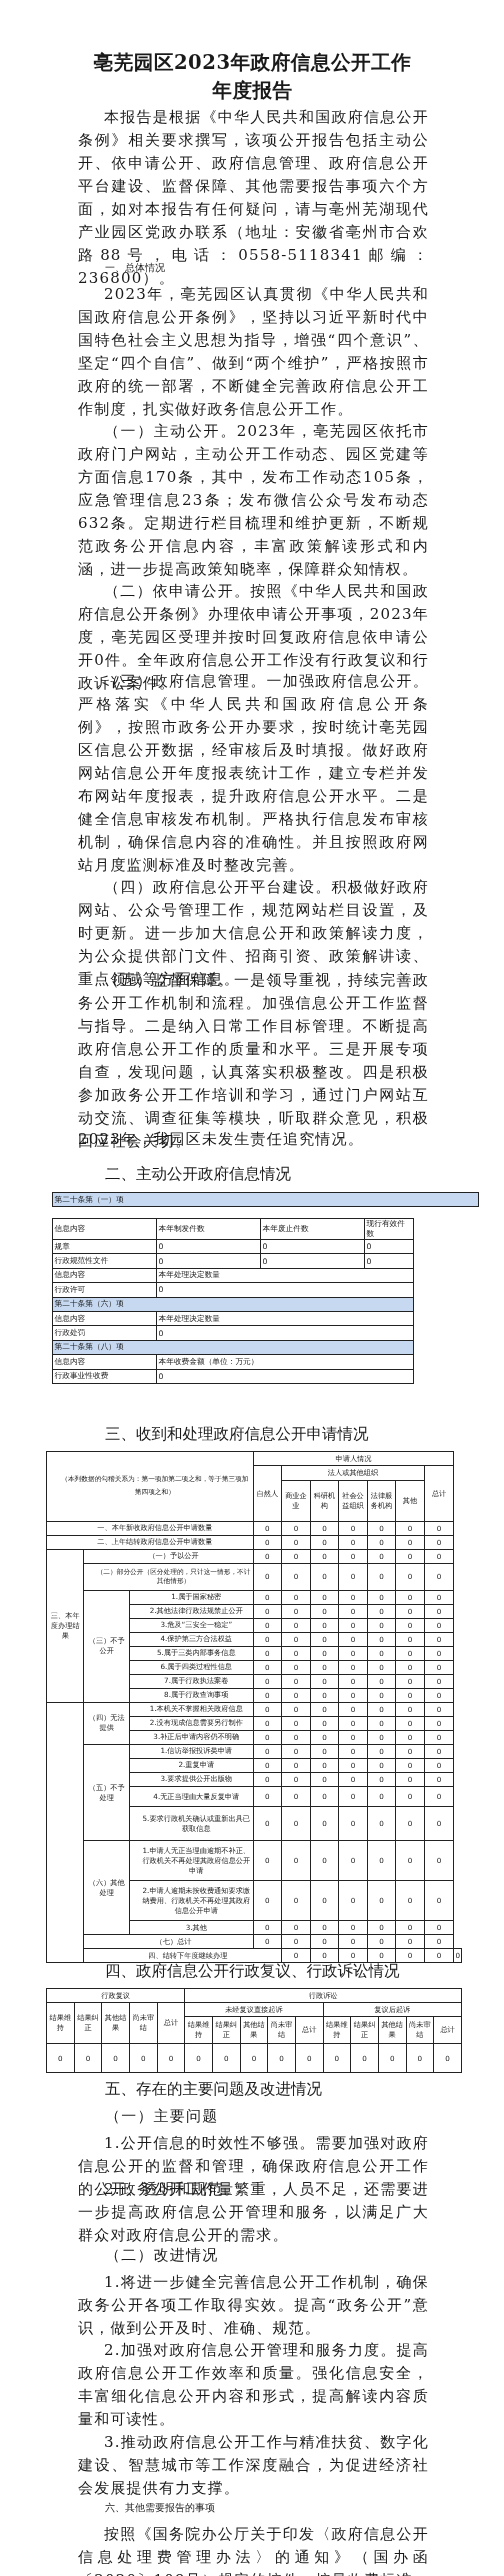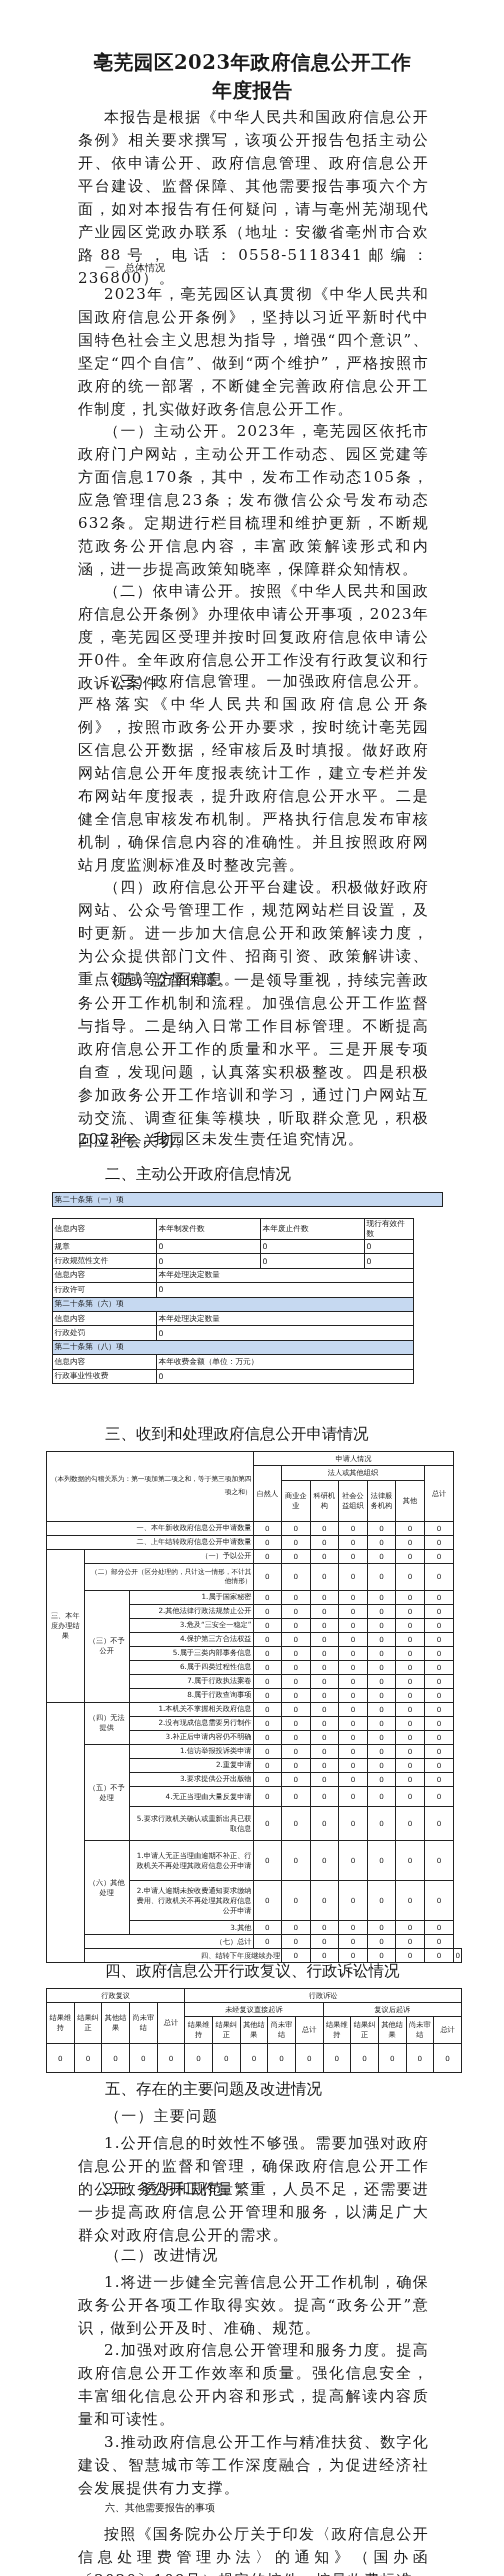--- a/index.html
+++ b/index.html
@@ -10,21 +10,21 @@
          font-weight:bold;font-size:19.6px;line-height:27px;letter-spacing:0.5px;}
   .para{left:78px;width:351px;font-size:15px;line-height:23px;text-align:justify;
         letter-spacing:1.2px;text-indent:26px;}
   .para.noindent{text-indent:0;}
   .h1{left:105px;font-family:"DejaVu Sans","Liberation Sans",sans-serif;font-weight:normal;font-size:10px;line-height:20.6px;}
   .h1big{left:105px;font-family:"DejaVu Sans","Liberation Sans",sans-serif;font-size:15.5px;line-height:23px;}
   table{border-collapse:collapse;font-family:"DejaVu Sans","Liberation Sans",sans-serif;}
   .t2 td{border:0.8px solid #222;font-size:7.7px;height:13.4px;padding:0 1.5px;vertical-align:middle;}
   .t2 .band td{background:#c6d9f1;}
   .t3 td{border:0.8px solid #222;font-size:7.2px;text-align:center;vertical-align:middle;padding:0 1px;}
-  .t3 td.l{text-align:right;padding-left:3px;}
+  .t3 td.l{text-align:center;padding-left:11px;}
   .t4 td{border:0.8px solid #222;font-size:7.2px;text-align:center;vertical-align:middle;padding:0;}
 </style>
 </head>
 <body>
 
 <div class="abs title" style="top:49px;">亳芜园区2023年政府信息公开工作</div>
 <div class="abs title" style="top:77px;">年度报告</div>
 
 <div class="abs para" style="top:106px;">本报告是根据《中华人民共和国政府信息公开条例》相关要求撰写，该项公开报告包括主动公开、依申请公开、政府信息管理、政府信息公开平台建设、监督保障、其他需要报告事项六个方面，如对本报告有任何疑问，请与亳州芜湖现代产业园区党政办联系（地址：安徽省亳州市合欢路88号，电话：0558-5118341邮编：236800）。</div>
 
@@ -32,21 +32,21 @@
 <div class="abs para" style="top:283px;">2023年，亳芜园区认真贯彻《中华人民共和国政府信息公开条例》，坚持以习近平新时代中国特色社会主义思想为指导，增强“四个意识”、坚定“四个自信”、做到“两个维护”，严格按照市政府的统一部署，不断健全完善政府信息公开工作制度，扎实做好政务信息公开工作。</div>
 <div class="abs para" style="top:420px;">（一）主动公开。2023年，亳芜园区依托市政府门户网站，主动公开工作动态、园区党建等方面信息170条，其中，发布工作动态105条，应急管理信息23条；发布微信公众号发布动态632条。定期进行栏目梳理和维护更新，不断规范政务公开信息内容，丰富政策解读形式和内涵，进一步提高政策知晓率，保障群众知情权。</div>
 <div class="abs para" style="top:580px;">（二）依申请公开。按照《中华人民共和国政府信息公开条例》办理依申请公开事项，2023年度，亳芜园区受理并按时回复政府信息依申请公开0件。全年政府信息公开工作没有行政复议和行政诉讼案件。</div>
 <div class="abs para" style="top:670px;">（三）政府信息管理。一加强政府信息公开。严格落实《中华人民共和国政府信息公开条例》，按照市政务公开办要求，按时统计亳芜园区信息公开数据，经审核后及时填报。做好政府网站信息公开年度报表统计工作，建立专栏并发布网站年度报表，提升政府信息公开水平。二是健全信息审核发布机制。严格执行信息发布审核机制，确保信息内容的准确性。并且按照政府网站月度监测标准及时整改完善。</div>
 <div class="abs para" style="top:876px;">（四）政府信息公开平台建设。积极做好政府网站、公众号管理工作，规范网站栏目设置，及时更新。进一步加大信息公开和政策解读力度，为公众提供部门文件、招商引资、政策解讲读、重点领域等方面信息。</div>
 <div class="abs para" style="top:969px;">（五）监督保障。一是领导重视，持续完善政务公开工作机制和流程。加强信息公开工作监督与指导。二是纳入日常工作目标管理。不断提高政府信息公开工作的质量和水平。三是开展专项自查，发现问题，认真落实积极整改。四是积极参加政务公开工作培训和学习，通过门户网站互动交流、调查征集等模块，听取群众意见，积极回应社会关切。</div>
 <div class="abs para noindent" style="top:1128px;">2023年，我园区未发生责任追究情况。</div>
 
 <div class="abs h1big" style="top:1163px;">二、主动公开政府信息情况</div>
 
-<table class="abs t2" style="left:52px;top:1192px;width:391px;">
+<table class="abs t2" style="left:52px;top:1192px;width:427px;">
   <tbody>
       <tr class="band">
         <td>第二十条第（一）项</td>
       </tr>
 </tbody>
   </table>
 
 <table class="abs t2" style="left:52px;top:1218px;width:362px;">
   <colgroup>
       <col style="width:104px">

